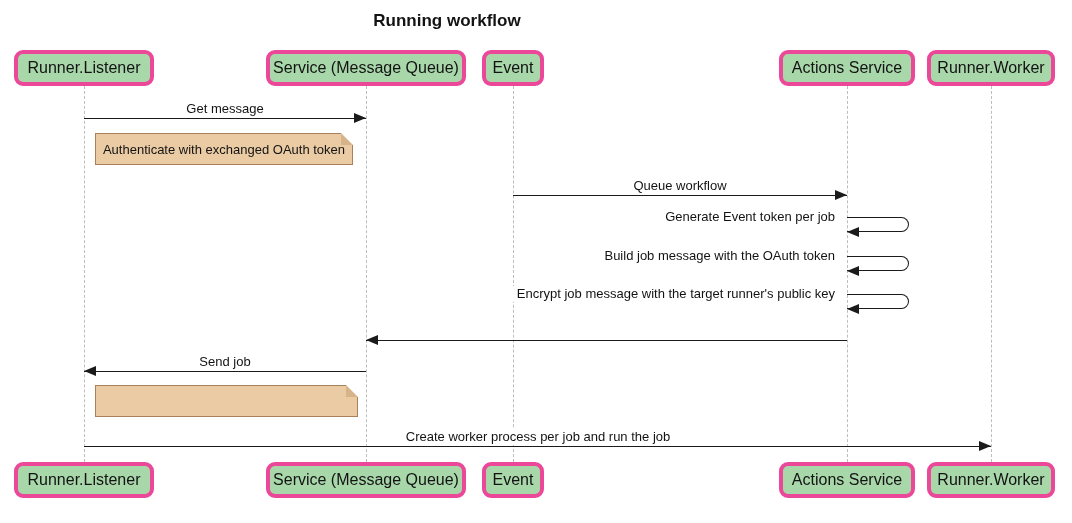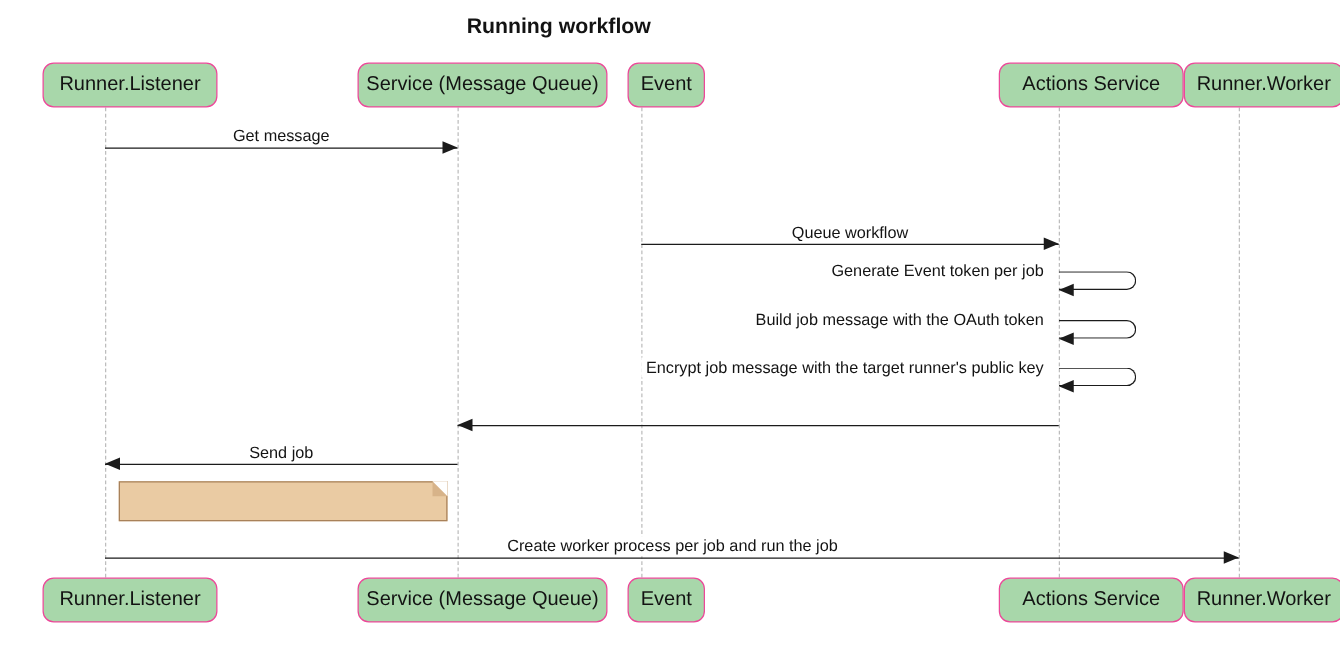--- a/index.html
+++ b/index.html
@@ -19,37 +19,36 @@
     text-align: center;
     font-size: 17px;
     font-weight: bold;
     color: #131313;
   }
 
   .actor {
     position: absolute;
     height: 36px;
     background: #A8D7AA;
-    border: 1px solid #ec4899;
+    border: 4px solid #ec4899;
     border-radius: 9px;
     display: flex;
     align-items: center;
     justify-content: center;
     font-size: 16px;
     color: #131313;
     box-sizing: border-box;
     white-space: nowrap;
-    margin-left: 20px;
   }
   .row-top    { top: 50px; }
   .row-bottom { top: 462px; }
   .actor.a1 { left: 14px;  width: 140px; }
   .actor.a2 { left: 266px; width: 200px; }
   .actor.a3 { left: 482px; width: 62px;  }
-  .actor.a4 { left: 779px; width: 148px; }
+  .actor.a4 { left: 779px; width: 136px; }
   .actor.a5 { left: 927px; width: 128px; }
 
   .lifeline {
     position: absolute;
     top: 86px;
     height: 376px;
     width: 0;
     border-left: 1px dashed #bdbdbd;
   }
   .lifeline.l1 { left: 84px; }
@@ -155,20 +154,24 @@
 
   <div class="actor a1 row-top">Runner.Listener</div>
   <div class="actor a2 row-top">Service (Message Queue)</div>
   <div class="actor a3 row-top">Event</div>
   <div class="actor a4 row-top">Actions Service</div>
   <div class="actor a5 row-top">Runner.Worker</div>
 
   <div class="msg-label" style="left:225px; top:101px;">Get message</div>
   <div class="msg-line to-right" style="left:84px; top:118px; width:282px;"></div>
 
+  <div class="note" style="left:95px; top:133px; width:258px; height:32px;">
+    <span>Authenticate with exchanged OAuth token</span>
+    <span class="fold"></span>
+  </div>
 
   <div class="msg-label" style="left:680px; top:178px;">Queue workflow</div>
   <div class="msg-line to-right" style="left:513px; top:195px; width:334px;"></div>
 
   <div class="msg-label right-align" style="right:231px; top:209px;">Generate Event token per job</div>
   <div class="selfloop" style="top:217px;"></div>
 
   <div class="msg-label right-align" style="right:231px; top:248px;">Build job message with the OAuth token</div>
   <div class="selfloop" style="top:256px;"></div>
 

